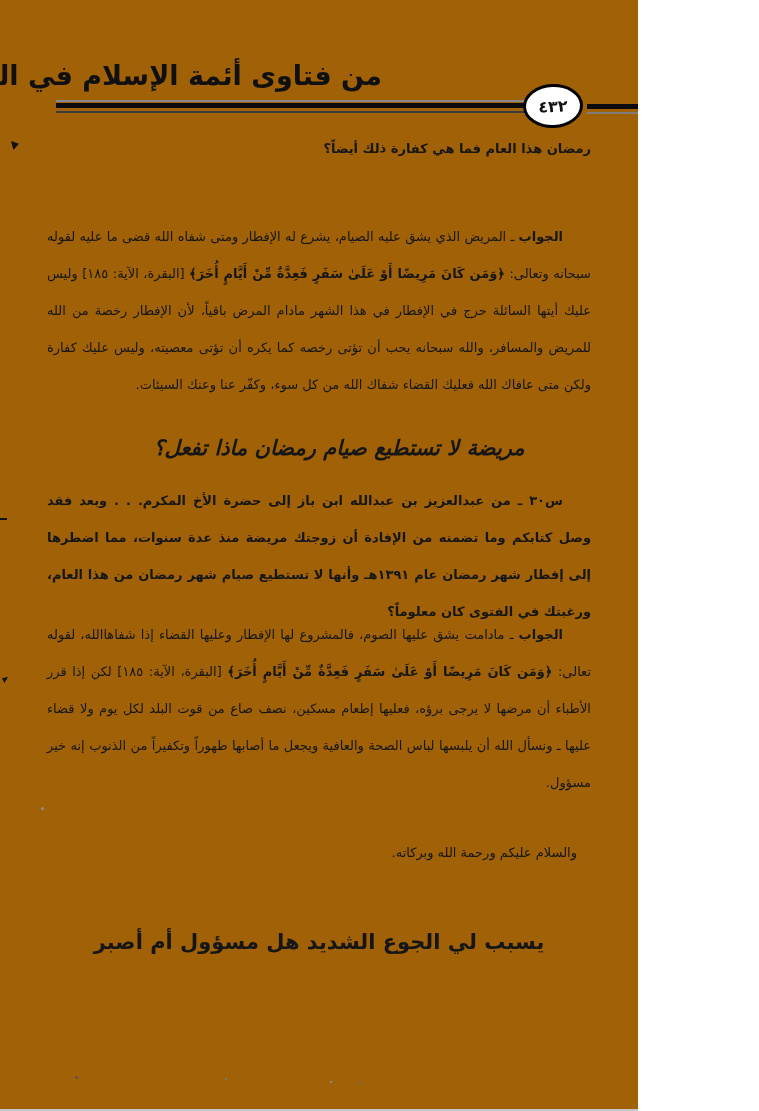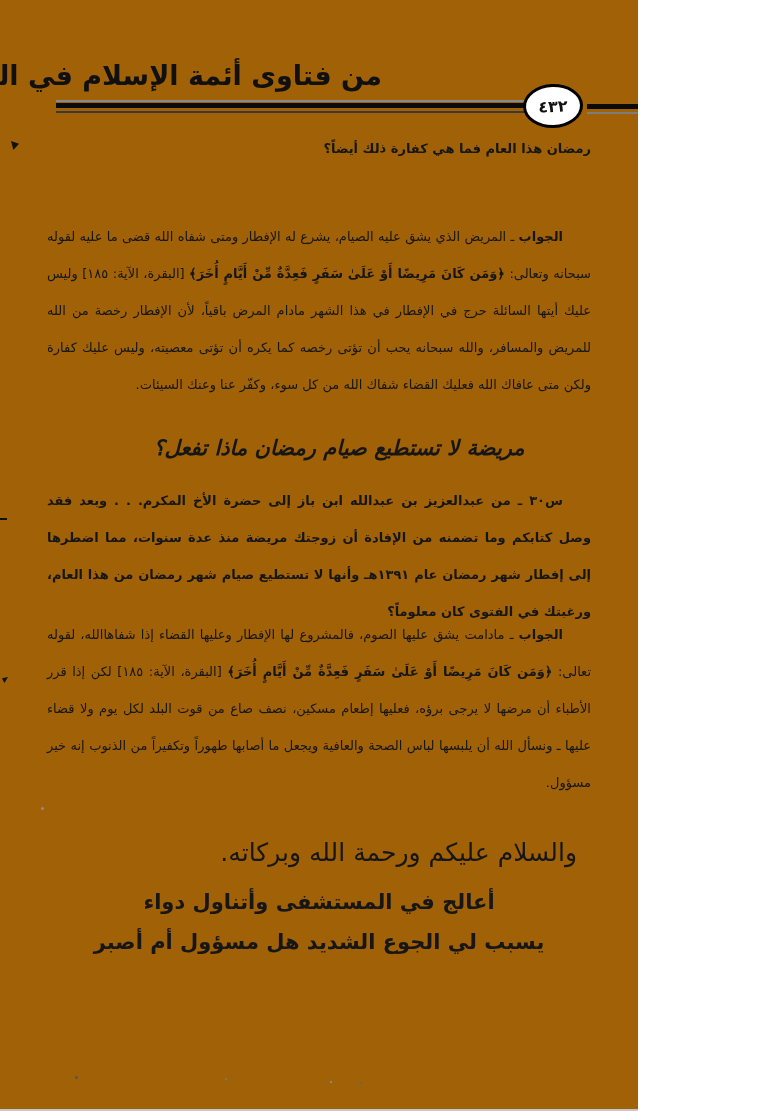--- a/index.html
+++ b/index.html
@@ -59,21 +59,21 @@
     position:absolute; top:436px; right:47px; left:47px;
     margin:0; text-align:center;
     font-size:21px; font-weight:bold;
     transform:translateX(20px); 
     font-style:italic;
   }
   .q30{top:482px;}
   .ans30{top:616px;}
   .salam{
     position:absolute; top:834px; right:61px; left:47px;
-    margin:0; font-size:25px; line-height:37px;
+    margin:0; font-size:13px; line-height:37px;
     text-align:right;
   }
   .h31{
     position:absolute; top:882px; right:47px; left:47px;
     margin:0; text-align:center;
     font-size:21px; font-weight:bold; line-height:40px;
   }
   .q31{top:968px;}
   
   .mark{position:absolute; background:#111;}
@@ -110,21 +110,21 @@
   <p class="tx indent ans29"><span class="lead">الجواب</span><span> ـ المريض الذي يشق عليه الصيام، يشرع له الإفطار ومتى شفاه الله قضى ما عليه لقوله سبحانه وتعالى: </span><span class="quran">﴿وَمَن كَانَ مَرِيضًا أَوْ عَلَىٰ سَفَرٍ فَعِدَّةٌ مِّنْ أَيَّامٍ أُخَرَ﴾</span><span> [البقرة، الآية: ١٨٥] وليس عليك أيتها السائلة حرج في الإفطار في هذا الشهر مادام المرض باقياً، لأن الإفطار رخصة من الله للمريض والمسافر، والله سبحانه يحب أن تؤتى رخصه كما يكره أن تؤتى معصيته، وليس عليك كفارة ولكن متى عافاك الله فعليك القضاء شفاك الله من كل سوء، وكفّر عنا وعنك السيئات.</span></p>
 
   <h2 class="h30">مريضة لا تستطيع صيام رمضان ماذا تفعل؟</h2>
 
   <p class="tx bold indent q30"><span>س٣٠</span><span> ـ من عبدالعزيز بن عبدالله ابن باز إلى حضرة الأخ المكرم. . . وبعد فقد وصل كتابكم وما تضمنه من الإفادة أن زوجتك مريضة منذ عدة سنوات، مما اضطرها إلى إفطار شهر رمضان عام ١٣٩١هـ وأنها لا تستطيع صيام شهر رمضان من هذا العام، ورغبتك في الفتوى كان معلوماً؟</span></p>
 
   <p class="tx indent ans30"><span class="lead">الجواب</span><span> ـ مادامت يشق عليها الصوم، فالمشروع لها الإفطار وعليها القضاء إذا شفاهاالله، لقوله تعالى: </span><span class="quran">﴿وَمَن كَانَ مَرِيضًا أَوْ عَلَىٰ سَفَرٍ فَعِدَّةٌ مِّنْ أَيَّامٍ أُخَرَ﴾</span><span> [البقرة، الآية: ١٨٥] لكن إذا قرر الأطباء أن مرضها لا يرجى برؤه، فعليها إطعام مسكين، نصف صاع من قوت البلد لكل يوم ولا قضاء عليها ـ ونسأل الله أن يلبسها لباس الصحة والعافية ويجعل ما أصابها طهوراً وتكفيراً من الذنوب إنه خير مسؤول.</span></p>
 
   <p class="salam">والسلام عليكم ورحمة الله وبركاته.</p>
 
-  <h2 class="h31"><span>أعالج في المستشفى وأتناول دواء</span><br><span>يسبب لي الجوع الشديد هل مسؤول أم أصبر</span></h2>
+  <h2 class="h31"><br><span>يسبب لي الجوع الشديد هل مسؤول أم أصبر</span></h2>
 
 
   <div class="mark mk1"></div>
   <div class="mark mk2"></div>
   <div class="mark mk3"></div>
   <div class="mark mk4"></div>
   <div class="mark spk1"></div>
   <div class="mark spk2"></div>
   <div class="mark spk3"></div>
   <div class="mark spk4"></div>

